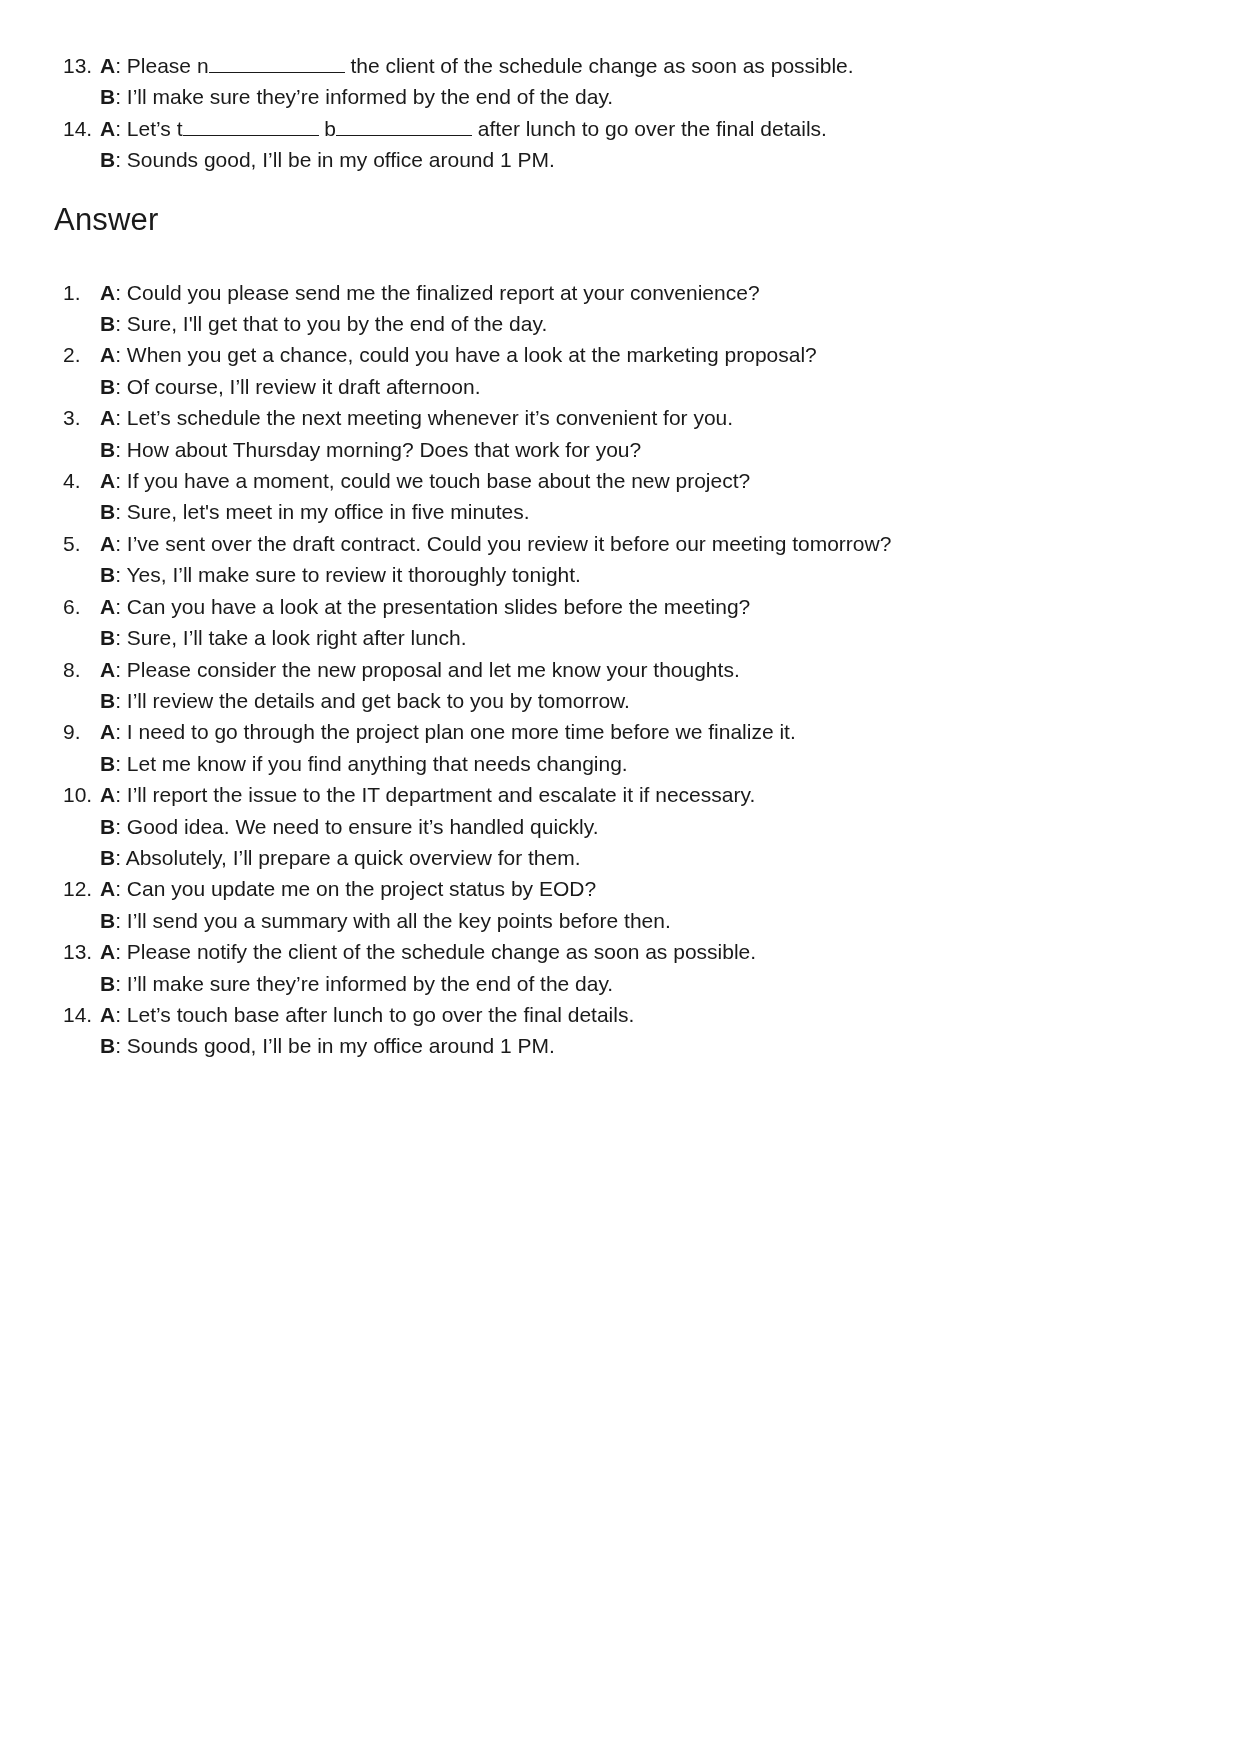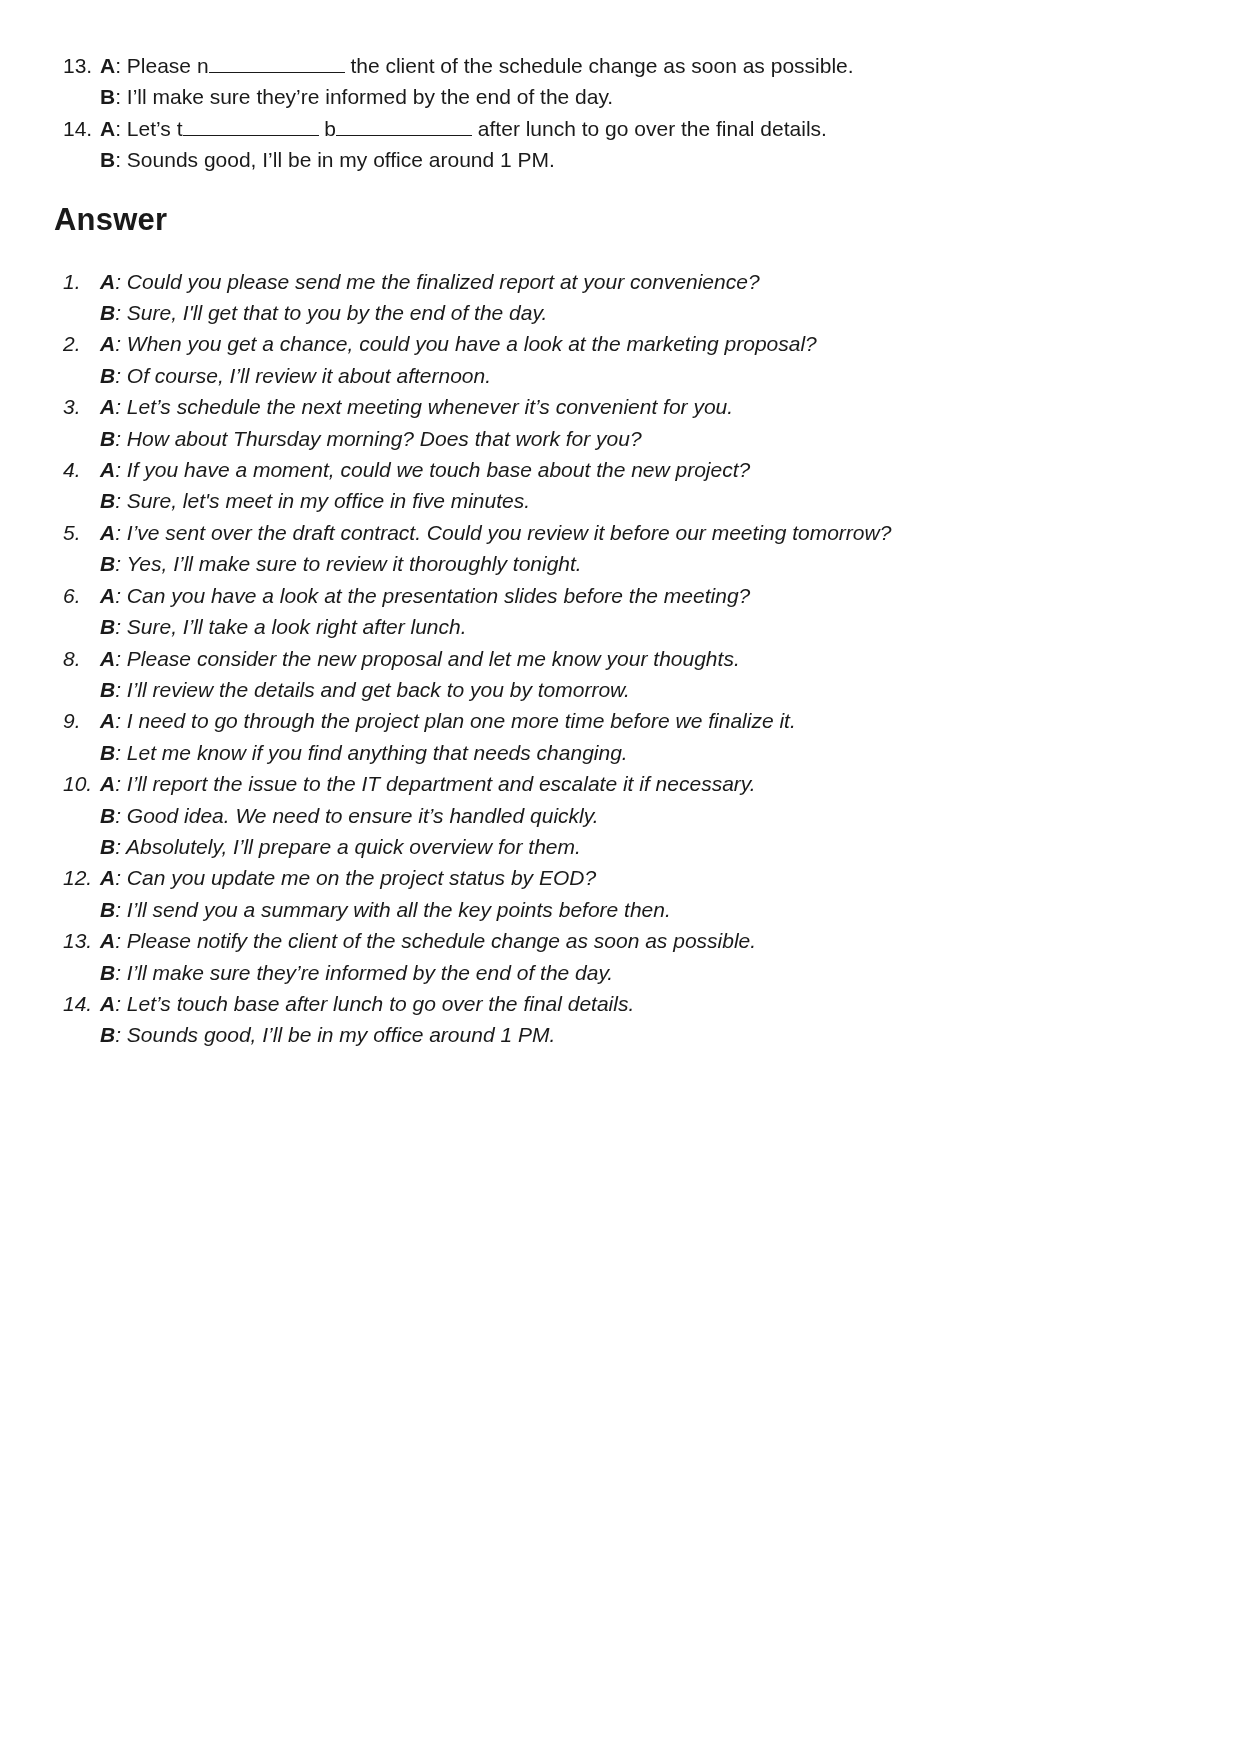--- a/index.html
+++ b/index.html
@@ -26,26 +26,26 @@
   .speaker { font-weight: bold; }
   .blank {
     display: inline-block;
     width: 136px;
     height: 1em;
     border-bottom: 1.6px solid #1a1a1a;
     vertical-align: baseline;
   }
   .answer-heading {
     font-size: 31px;
-    font-weight: bold;
+    font-weight: normal;
     line-height: 36px;
     margin-top: 26px;
     letter-spacing: 0.2px;
   }
-  .answer-list { margin-top: 28px; padding-left: 9px; font-style: italic; }
+  .answer-list { margin-top: 39px; padding-left: 9px; }
 </style>
 </head>
 <body>
 
 <div class="page">
 
   <div class="qa-list">
   <div class="qa-item">
     <div class="line line-a"><span class="num">13.</span><span class="speaker speaker-a">A</span><span class="colon-a">: </span><span class="a-text">Please n<span class="blank"></span> the client of the schedule change as soon as possible.</span></div>
     <div class="line line-b"><span class="num"></span><span class="speaker speaker-b">B</span><span class="colon-b">: </span><span class="b-text">I’ll make sure they’re informed by the end of the day.</span></div>
@@ -60,21 +60,21 @@
   <h1 class="answer-heading">Answer</h1>
 
   <div class="qa-list answer-list">
   <div class="qa-item">
     <div class="line line-a"><span class="num">1.</span><span class="speaker speaker-a">A</span><span class="colon-a">: </span><span class="a-text">Could you please send me the finalized report at your convenience?</span></div>
     <div class="line line-b"><span class="num"></span><span class="speaker speaker-b">B</span><span class="colon-b">: </span><span class="b-text">Sure, I'll get that to you by the end of the day.</span></div>
   </div>
 
   <div class="qa-item">
     <div class="line line-a"><span class="num">2.</span><span class="speaker speaker-a">A</span><span class="colon-a">: </span><span class="a-text">When you get a chance, could you have a look at the marketing proposal?</span></div>
-    <div class="line line-b"><span class="num"></span><span class="speaker speaker-b">B</span><span class="colon-b">: </span><span class="b-text">Of course, I’ll review it about afternoon.</span></div>
+    <div class="line line-b"><span class="num"></span><span class="speaker speaker-b">B</span><span class="colon-b">: </span><span class="b-text">Of course, I’ll review it draft afternoon.</span></div>
   </div>
 
   <div class="qa-item">
     <div class="line line-a"><span class="num">3.</span><span class="speaker speaker-a">A</span><span class="colon-a">: </span><span class="a-text">Let’s schedule the next meeting whenever it’s convenient for you.</span></div>
     <div class="line line-b"><span class="num"></span><span class="speaker speaker-b">B</span><span class="colon-b">: </span><span class="b-text">How about Thursday morning? Does that work for you?</span></div>
   </div>
 
   <div class="qa-item">
     <div class="line line-a"><span class="num">4.</span><span class="speaker speaker-a">A</span><span class="colon-a">: </span><span class="a-text">If you have a moment, could we touch base about the new project?</span></div>
     <div class="line line-b"><span class="num"></span><span class="speaker speaker-b">B</span><span class="colon-b">: </span><span class="b-text">Sure, let's meet in my office in five minutes.</span></div>

